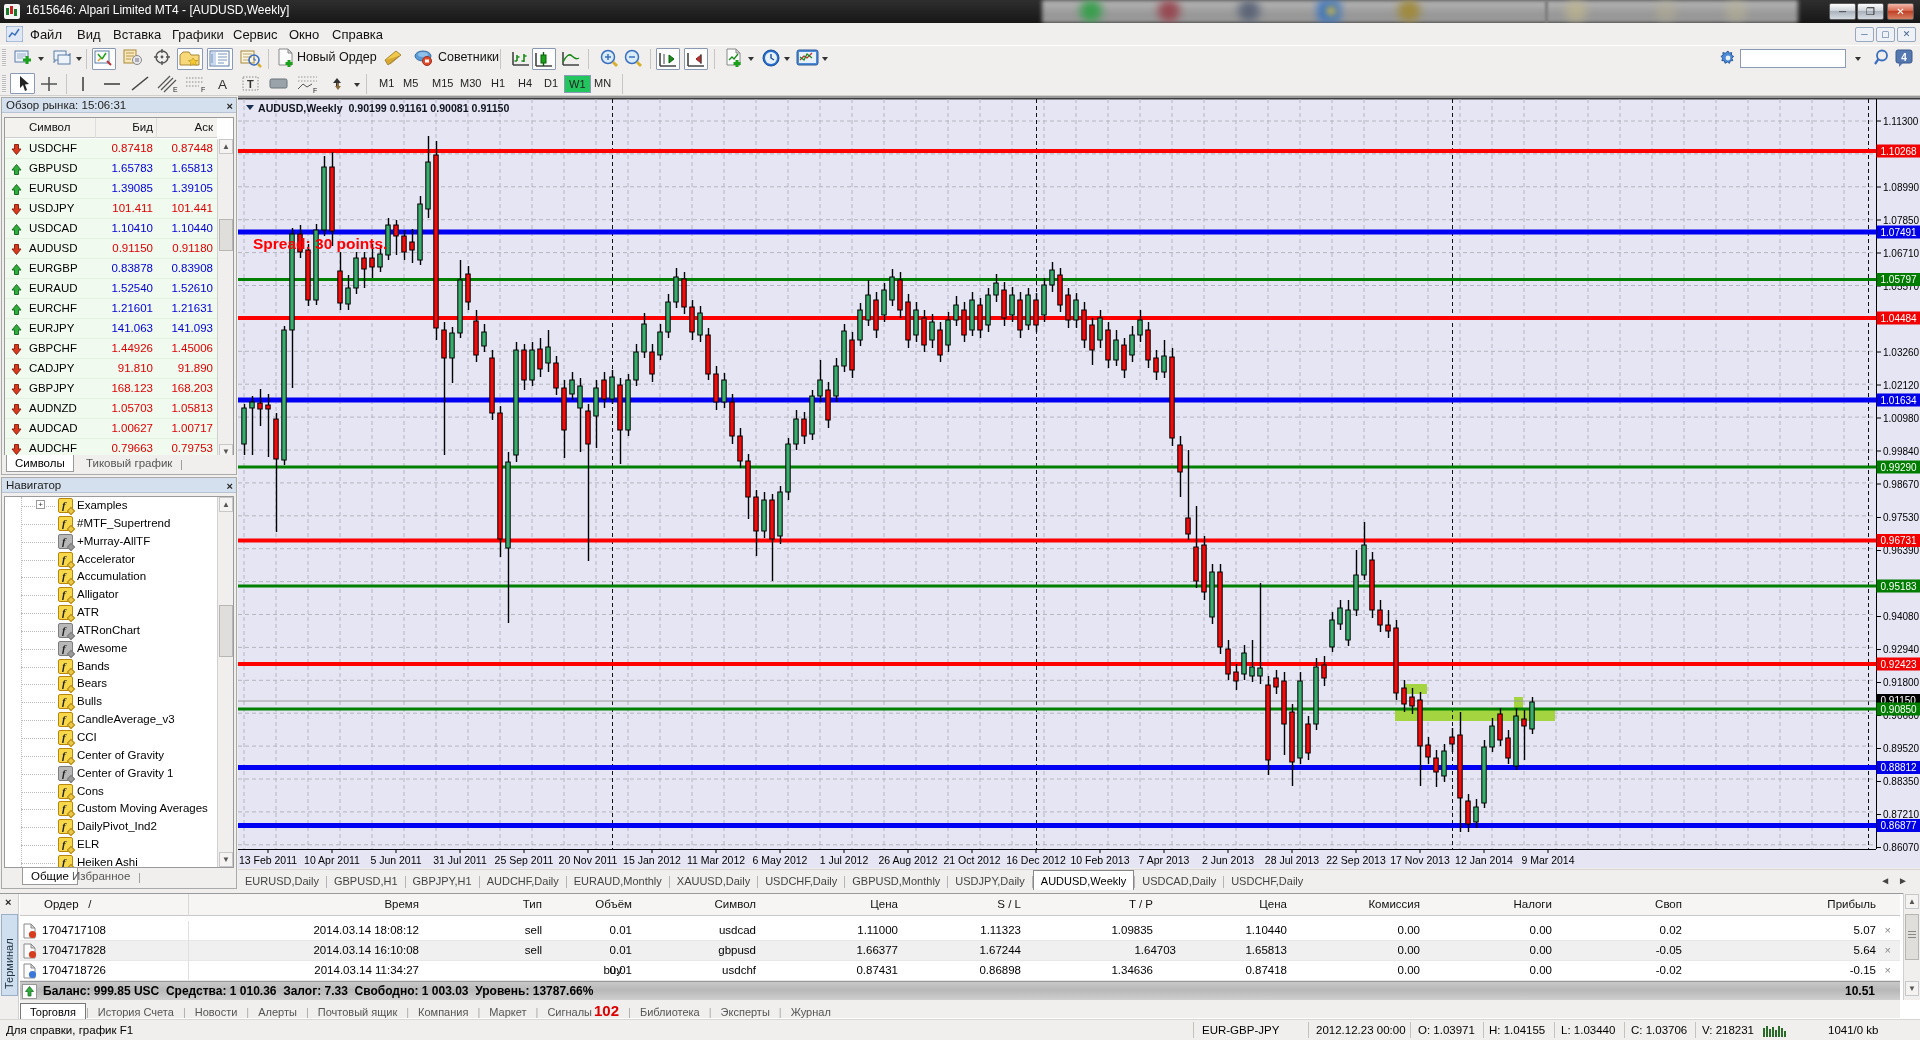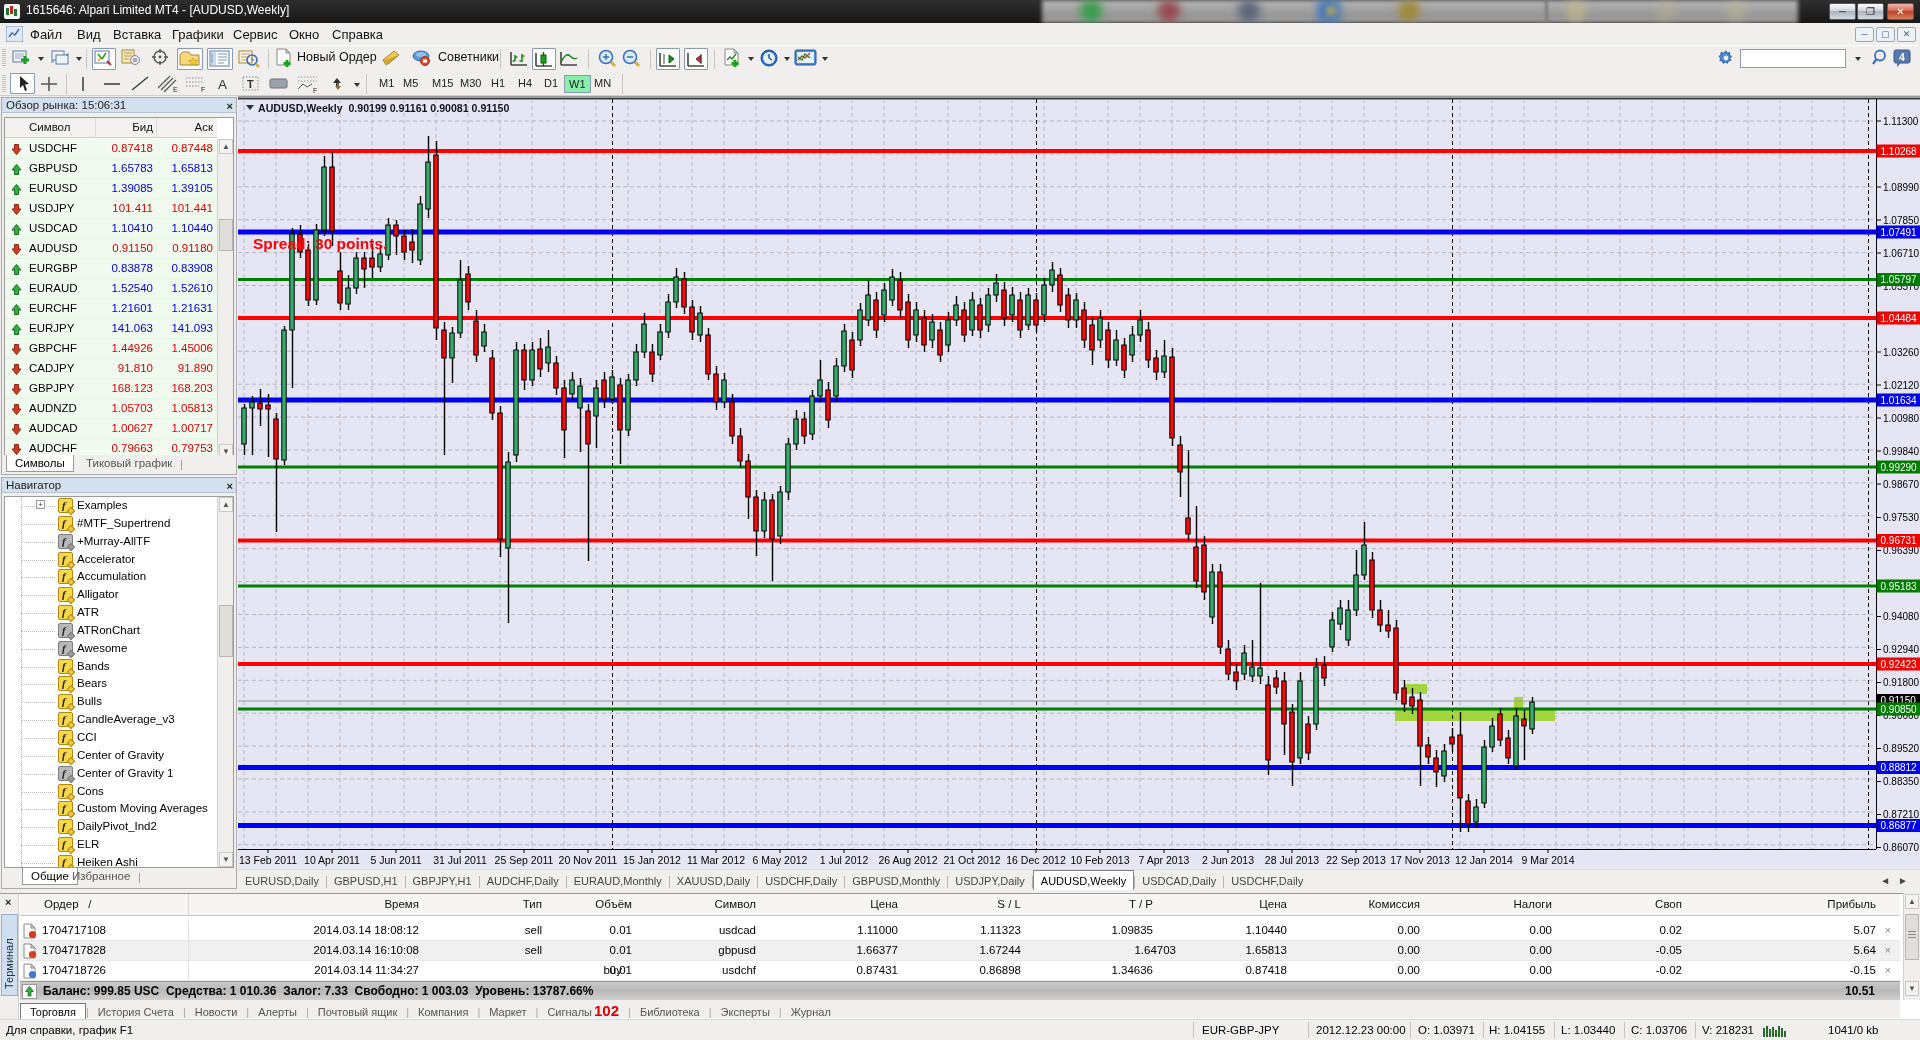--- a/index.html
+++ b/index.html
@@ -15,30 +15,30 @@
   background:linear-gradient(#fdfdfd,#cfd4da 45%,#aab2bc 50%,#d6dbe2); color:#222; font-size:10px; text-align:center; line-height:15px; }
 .winbtn.close { background:linear-gradient(#f2b8ab,#d6674f 45%,#c04328 50%,#d67f62); color:#fff; }
 
 
 #menubar { left:0; top:23px; width:1920px; height:23px; background:#f0efed; border-bottom:1px solid #fff; }
 #menubar .mico { position:absolute; left:6px; top:3px; }
 .menuitem { position:absolute; top:4px; font-size:13px; color:#111; }
 .mdibtn { position:absolute; top:4px; width:19px; height:15px; border:1px solid #98a8c0; background:#eef1f6; color:#44618e; font-size:9px; text-align:center; line-height:13px; border-radius:2px; }
 
 
-#toolbar1 { left:0; top:46px; width:1920px; height:26px; background:#f0efed; }
+#toolbar1 { left:0; top:46px; width:1920px; height:26px; background:#f0efed;text-align:right; }
 #toolbar2 { left:0; top:72px; width:1920px; height:24px; background:#f0efed; border-bottom:1px solid #d2d0cc; }
 .grip { position:absolute; left:2px; top:3px; width:4px; height:18px;
   background:repeating-linear-gradient(#bbb 0 1px, #f5f5f5 1px 2px); }
 .tsepv { position:absolute; top:3px; width:1px; height:20px; background:#c8c6c2; }
 .tbtn { position:absolute; top:2px; height:22px; }
 .pressed { border:1px solid #8a9ab5; background:#fdfdfd; border-radius:1px; }
 .tftxt { position:absolute; top:4px; font-size:11px; color:#333; }
 .tf { position:absolute; top:3px; font-size:11px; color:#222; padding:2px 4px; }
-.tf.sel { border:1px solid #8a9ab5; background:#86efac; }
+.tf.sel { border:1px solid #8a9ab5; background:#22c55e; }
 .ddarr { position:absolute; top:11px; width:0; height:0; border-left:3px solid transparent; border-right:3px solid transparent; border-top:4px solid #333; }
 
 
 .panel { position:absolute; left:1px; width:236px; border:1px solid #aaa; background:#f0efed; }
 .ptitle { height:15px; background:#d5e0ee; border-bottom:1px solid #b8c4d4; font-size:11.5px; color:#222; padding-left:4px; line-height:15px; }
 .pclose { position:absolute; right:3px; top:1px; font-size:11px; color:#222; font-weight:bold; }
 #mw-table { position:absolute; left:2px; top:19px; width:230px; height:342px; background:#fff; border:1px solid #9a9a9a; }
 .mwhdr { position:absolute; left:0; top:0; width:212px; height:20px; background:#f3f2ef; border-bottom:1px solid #ccc; font-size:11.5px; color:#111; }
 .mwbody { position:absolute; left:0; top:21px; width:212px; height:321px; background:#f0faef; }
 .mwrow { position:relative; height:20px; border-bottom:1px solid #e4f2e2; }

